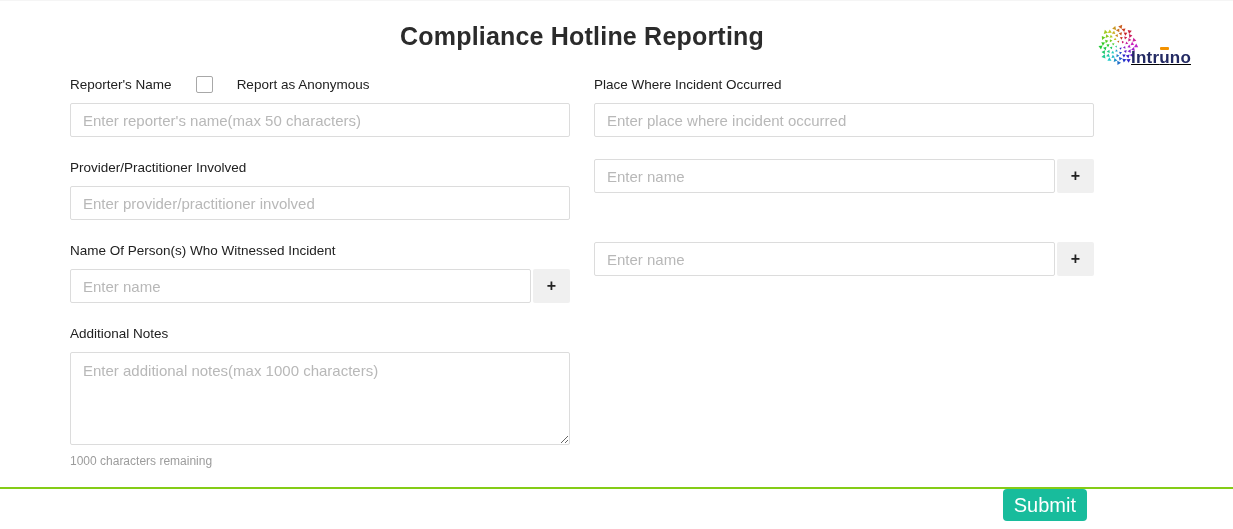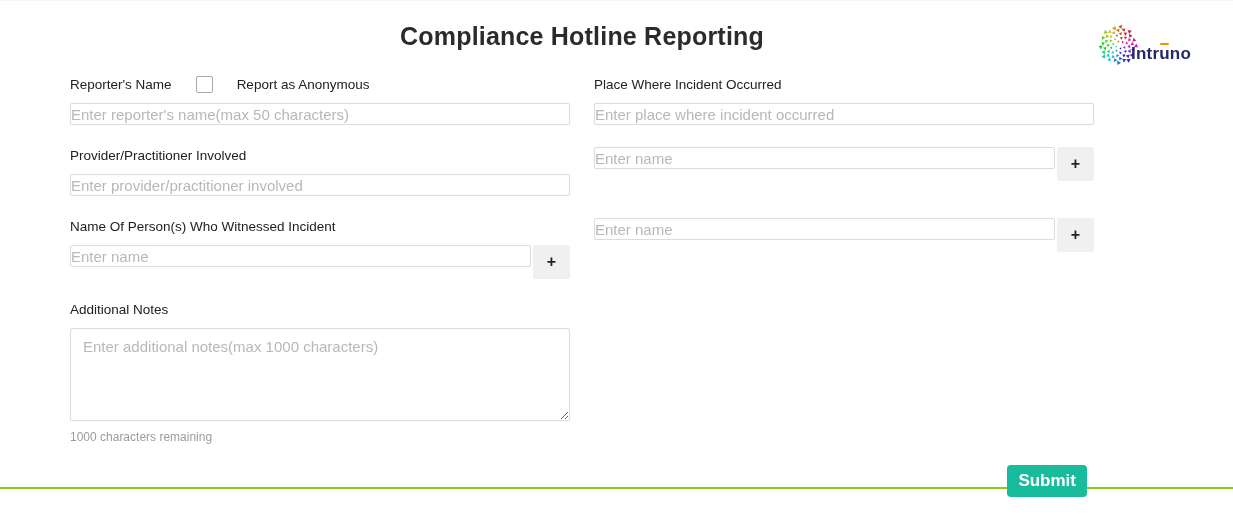--- a/index.html
+++ b/index.html
@@ -24,22 +24,23 @@
   .page-title {
     text-align: center;
     font-size: 25px;
     font-weight: 700;
     color: #2b2b2b;
     letter-spacing: 0.2px;
     margin-bottom: 25px;
   }
   .logo {
     position: absolute; top: 22px; right: 42px;
-    display: flex; align-items: center;
+    display: flex; align-items: flex-end;
     cursor: pointer;
+    text-decoration: underline;
   }
   .logo-swirl svg { display: block; }
   .logo-text {
     margin-left: -11px; margin-top: 17px;
     font-size: 17px; font-weight: 700; color: #232a63;
     letter-spacing: 0.2px;
     white-space: nowrap;
   }
   .macron { position: relative; }
   .macron::after {
@@ -58,23 +59,23 @@
     margin-bottom: 10px; height: 17px;
   }
   .lbl { font-size: 13.5px; color: #212121; }
   .cb {
     appearance: none; -webkit-appearance: none;
     width: 17px; height: 17px;
     border: 1px solid #a8a8a8; border-radius: 2px;
     background: #fff; cursor: pointer; flex: 0 0 auto;
   }
   .txt {
-    height: 22px; width: 100%;
+    height: 34px; width: 100%;
     border: 1px solid #dcdcdc; border-radius: 2px;
-    padding: 0 0;
+    padding: 0 12px;
     font-family: "Liberation Sans", sans-serif;
     font-size: 15px; color: #555;
     outline: none; background: #fff;
   }
   .txt::placeholder { color: #b8b8b8; opacity: 1; }
   .group { display: flex; width: 100%; }
   .group .grp-input { flex: 1; border-right: none; border-radius: 2px 0 0 2px; }
   .addon {
     width: 37px; height: 34px; flex: 0 0 auto;
     border: 1px solid #dcdcdc; border-radius: 0 2px 2px 0;
@@ -100,21 +101,21 @@
   .submit-row {
     grid-column: 1 / 3;
     display: flex; justify-content: flex-end;
     padding-right: 7px; margin-top: -1px;
   }
   .submit {
     height: 32px; padding: 0 11px;
     background: #18bc9c; color: #ffffff;
     border: none; border-radius: 4px;
     font-family: "Liberation Sans", sans-serif;
-    font-size: 17px; font-weight: 700;
+    font-size: 20px; font-weight: 400;
     cursor: pointer;
   }
 </style>
 </head>
 <body>
 
 <div class="top-strip"></div>
 
 <div class="card">
   <div class="container">

